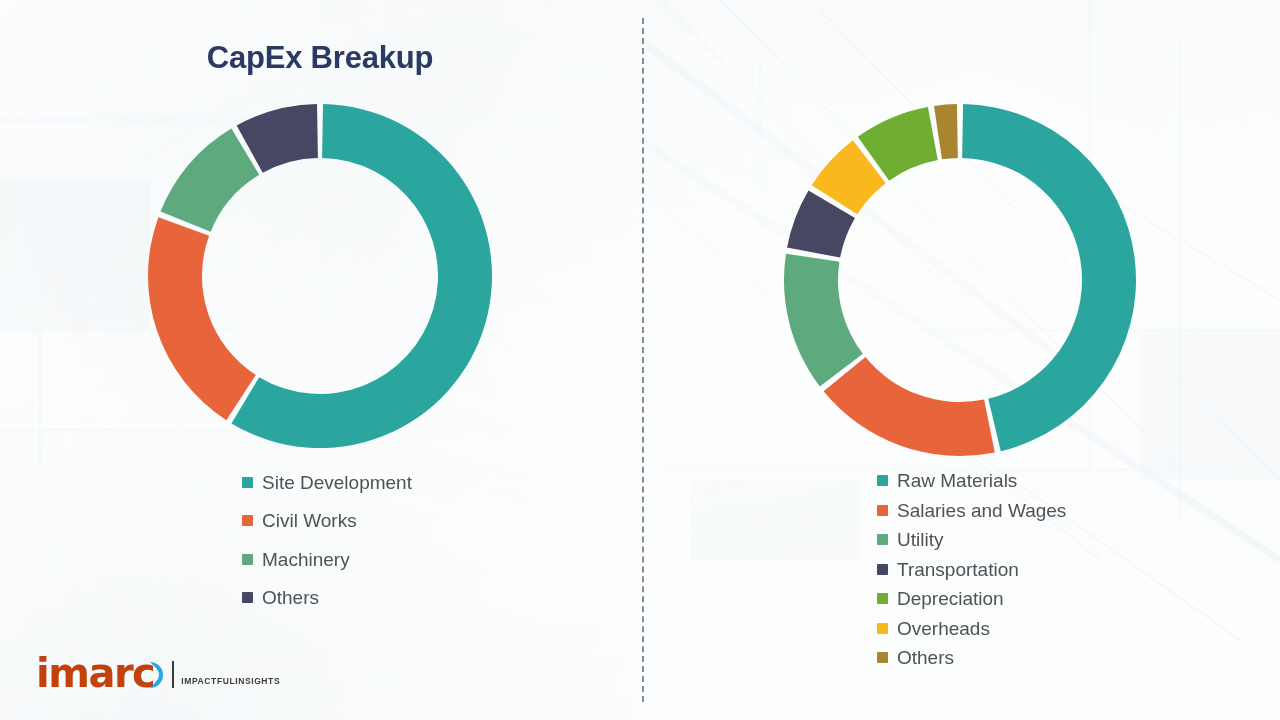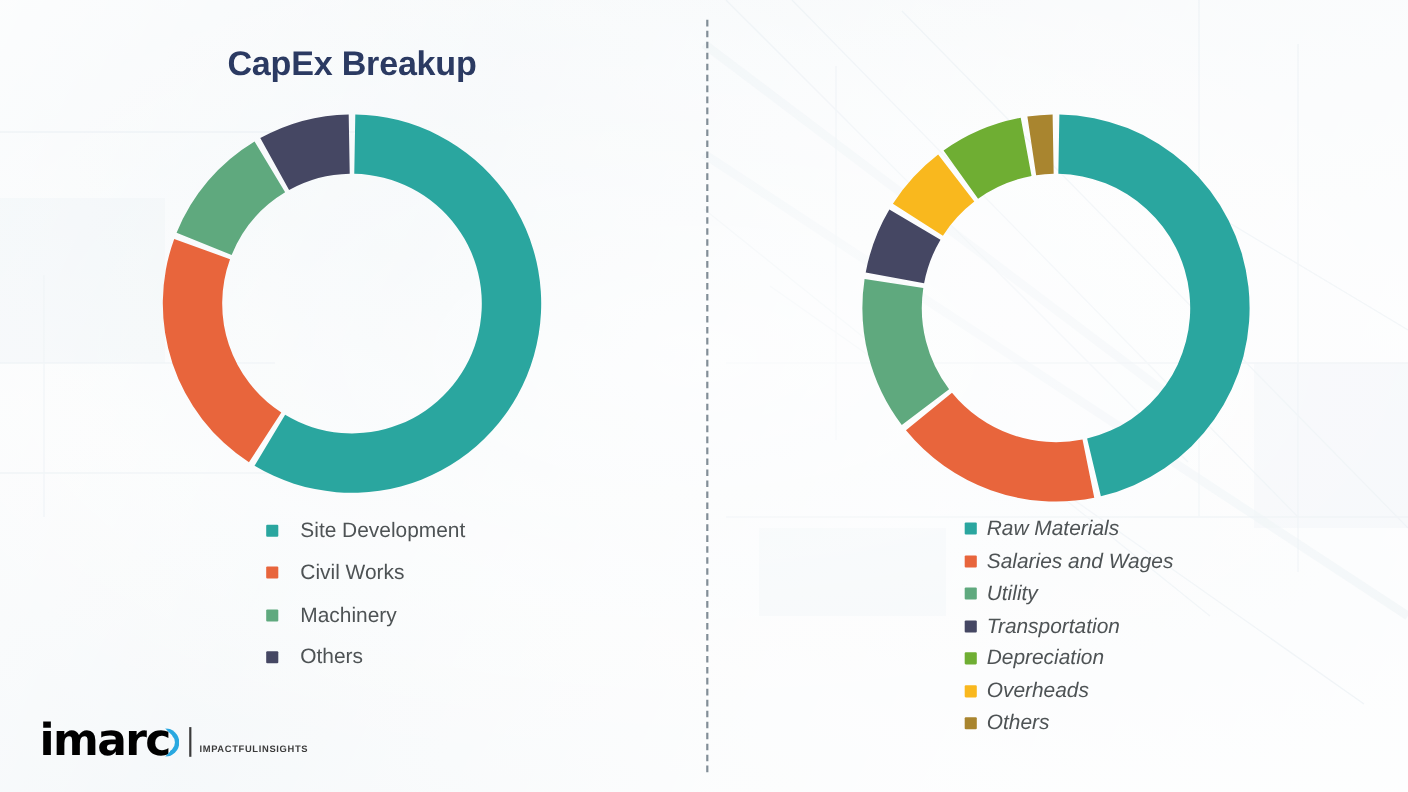--- a/index.html
+++ b/index.html
@@ -58,28 +58,28 @@
     top: 86px;
     left: 50%;
     transform: translateX(-50%);
   }
 
   .legend {
     position: absolute;
     left: 0; right: 0;
   }
   .legend.capex { top: 447px; padding-left: 242px; }
-  .legend.opex  { top: 450px; padding-left: 237px; font-style: italic; }
+  .legend.opex  { top: 450px; padding-left: 237px; }
 
   .legend-row {
     display: flex;
     align-items: center;
     line-height: 1;
   }
-  .legend.capex .legend-row { height: 38.5px; gap: 11px; }
+  .legend.capex .legend-row { height: 38.5px; }
   .legend.opex  .legend-row { height: 29.5px; }
 
   .swatch {
     width: 11px; height: 11px;
     border-radius: 1px;
     flex: 0 0 auto;
     margin-right: 9px;
   }
   .legend-label {
     font-size: 19px;
@@ -91,21 +91,21 @@
   
   .logo {
     position: absolute;
     left: 36px; bottom: 30px;
     display: flex;
     align-items: flex-end;
   }
   .logo-word {
     font-size: 40px;
     font-weight: bold;
-    color: #000000;
+    color: #c2410c;
     letter-spacing: -1.5px;
     line-height: 0.85;
     font-family: "DejaVu Sans", sans-serif;
   }
   .logo-arc {
     width: 13px; height: 26px;
     border: 4px solid #29a8e0;
     border-left-color: transparent;
     border-radius: 0 14px 14px 0;
     margin-left: -4px;

